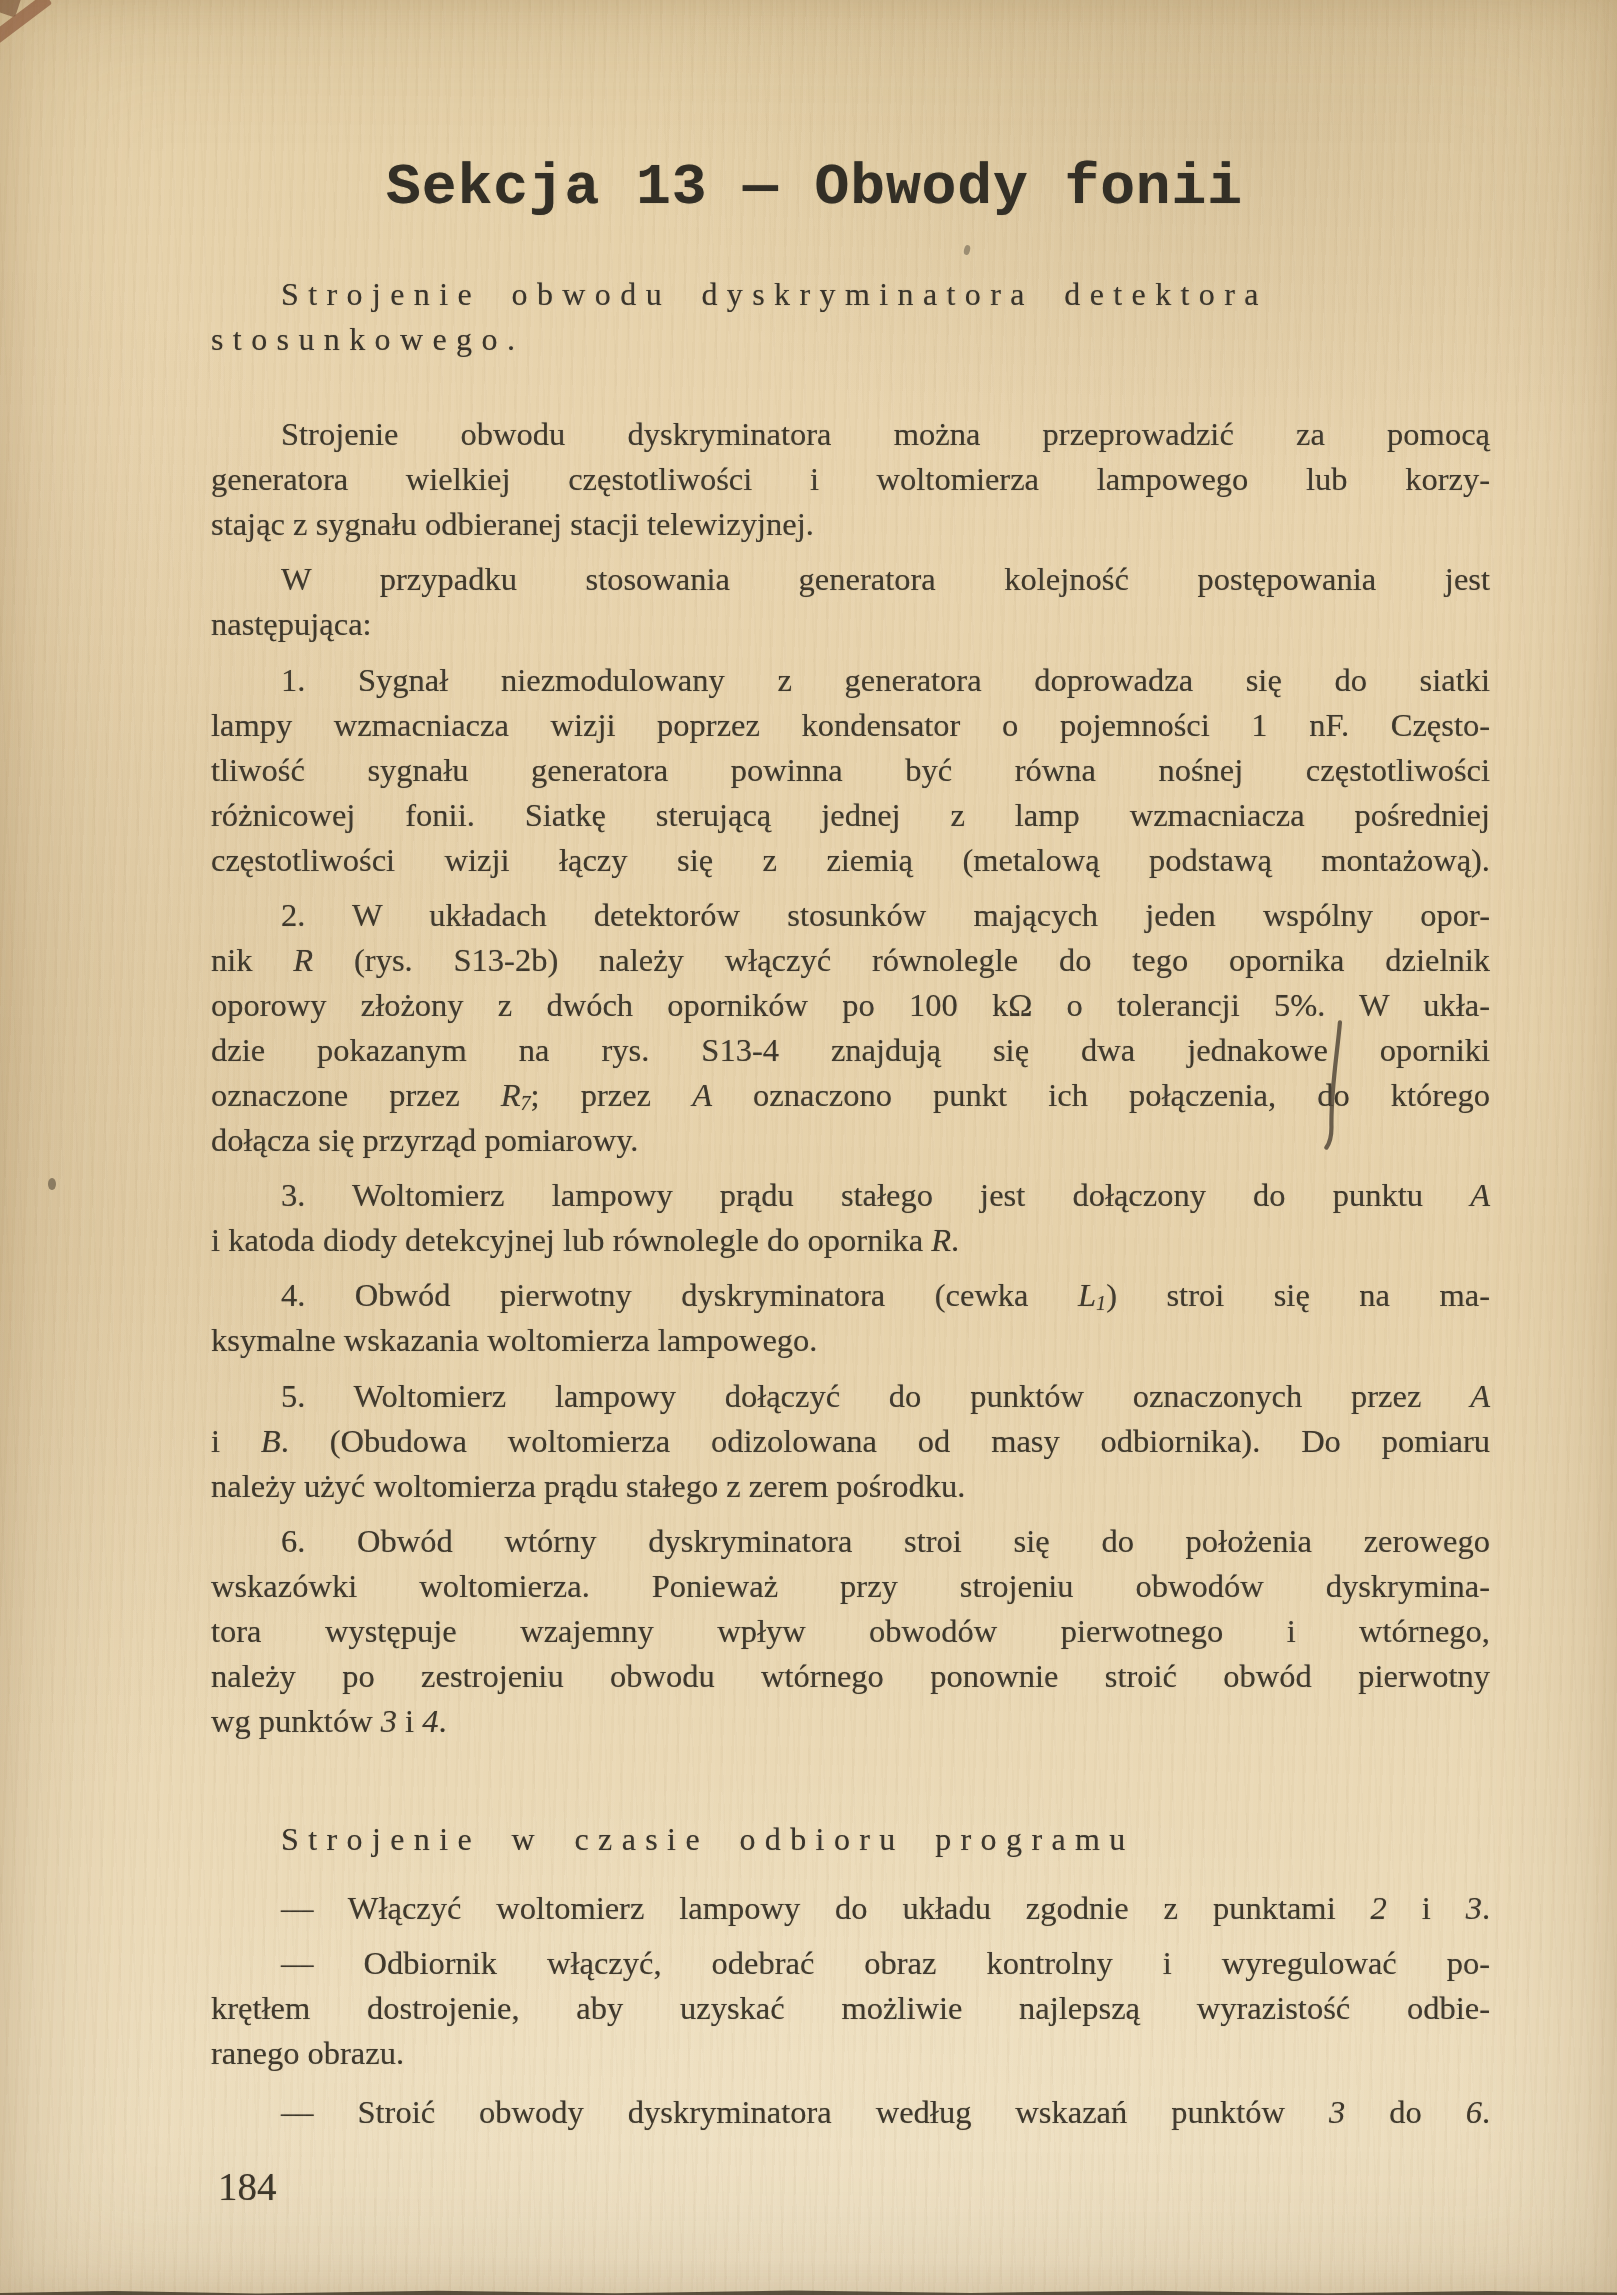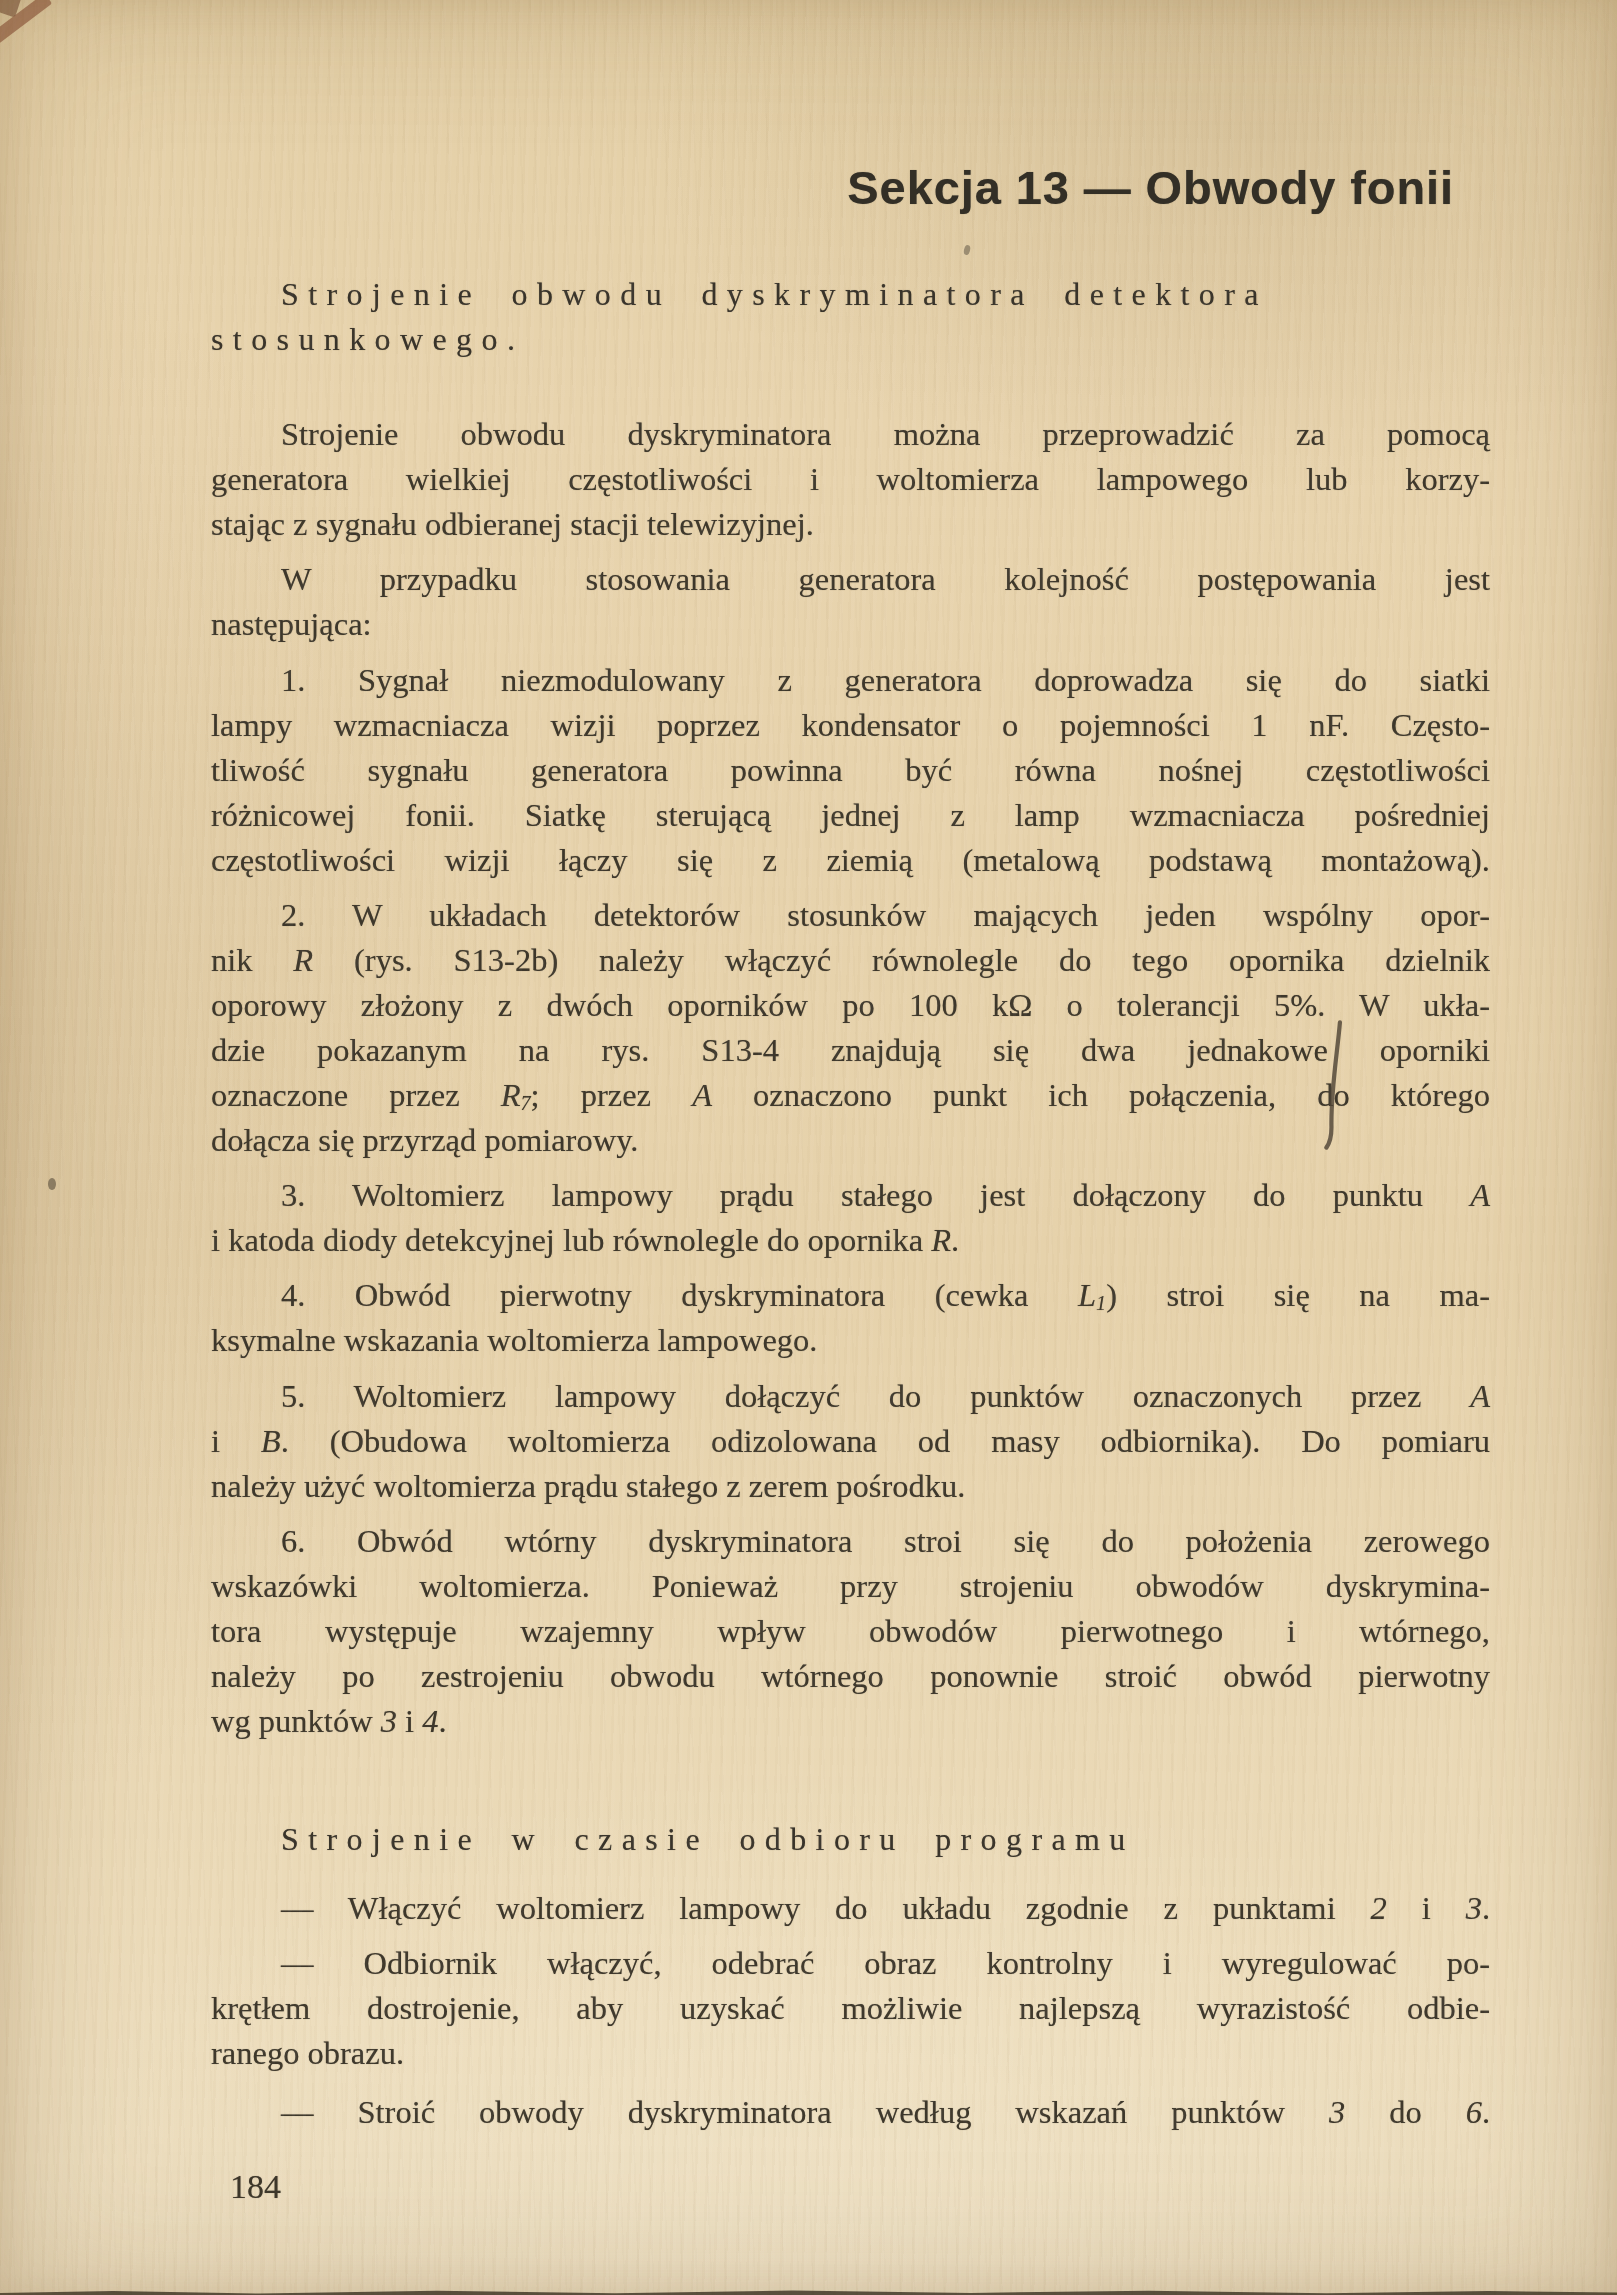--- a/index.html
+++ b/index.html
@@ -21,25 +21,25 @@
     position:absolute;inset:0;pointer-events:none;
     background:
       repeating-linear-gradient(92deg, rgba(150,118,70,.035) 0 2.6px, rgba(255,255,255,.03) 2.6px 6px, transparent 6px 11px),
       repeating-linear-gradient(88deg, rgba(110,85,45,.025) 0 1.7px, transparent 1.7px 14.5px);
   }
   .vignette{
     position:absolute;inset:0;pointer-events:none;
     box-shadow:inset 0 0 137px rgba(120,88,45,.25), inset 0 0 34px rgba(120,88,45,.12);
   }
   .title{
-    font-family:Liberation Sans, sans-serif;
+    font-family:Liberation Mono, monospace;
     font-weight:bold;
-    font-size:47px;line-height:53px;
+    font-size:58px;line-height:53px;
     letter-spacing:0.9px;
-    text-align:right;
+    text-align:center;
     transform:translateX(-36px);
     color:#332f26;
     text-shadow:0 0 0.9px rgba(51,47,38,.55);
   }
   .blocks .block{margin-top:10.3px;}
   .blocks > div:nth-child(1){margin-top:58px;}
   .blocks > div:nth-child(2){margin-top:50px;}
   .blocks > div:nth-child(10){margin-top:73px;}
   .blocks > div:nth-child(11){margin-top:24px;}
   .blocks > div:nth-child(13){margin-top:13.7px;}
@@ -52,22 +52,22 @@
   .line.j{text-align:justify;text-align-last:justify;}
   .spaced-heading .line{
     font-size:32px;
     letter-spacing:9.4px;
     word-spacing:13px;
     color:#38332a;
   }
   i{font-style:italic;}
   sub{font-size:62%;vertical-align:-0.22em;line-height:0;}
   .page-number{
-    position:absolute;left:230px;top:2170px;
-    font-size:34px;line-height:34px;
+    position:absolute;left:218px;top:2170px;
+    font-size:39px;line-height:34px;
     text-shadow:0 0 0.9px rgba(61,55,43,.5);
   }
   .pen-mark{
     position:absolute;left:1323px;top:1020px;width:22px;height:130px;
     pointer-events:none;opacity:.8;
   }
   .corner-mark-1{
     position:absolute;left:-12px;top:12px;width:67px;height:13px;
     background:#7c3a26;opacity:.55;border-radius:2.6px;
     transform:rotate(-37deg);

